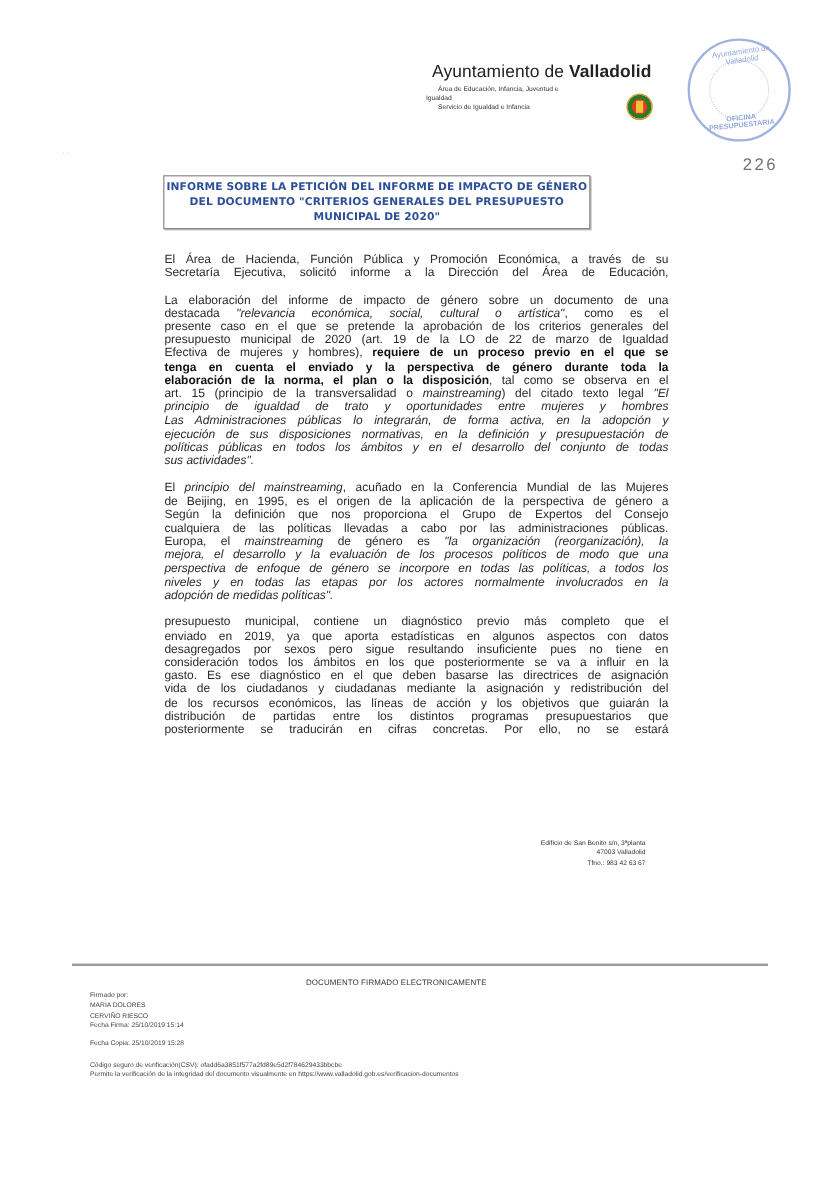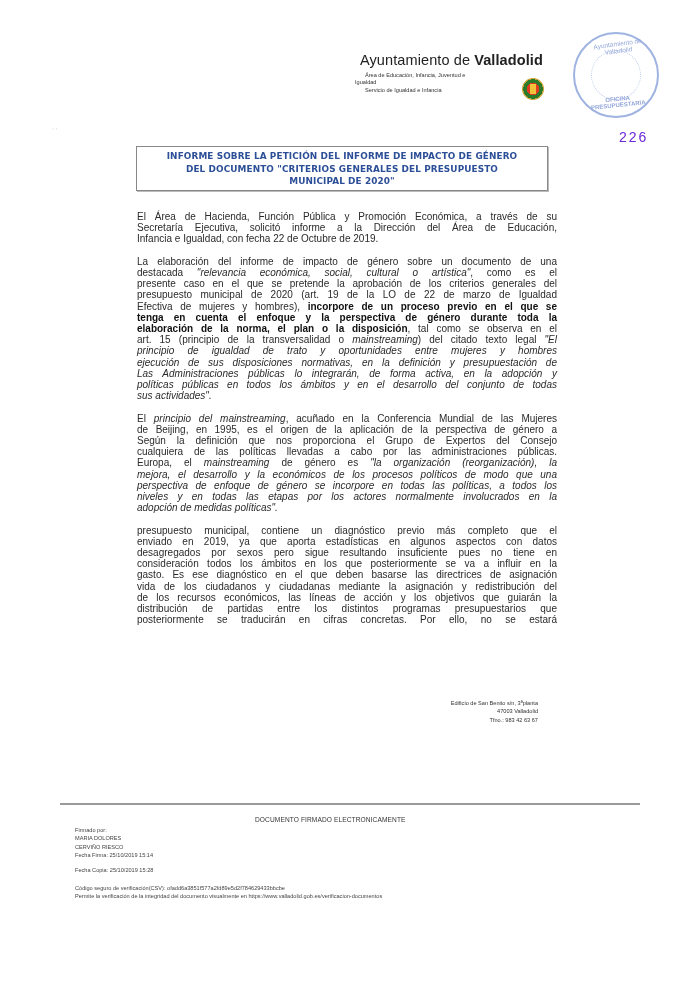--- a/index.html
+++ b/index.html
@@ -19,26 +19,26 @@
 
     .crest { position: absolute; left: 522px; top: 78px; width: 22px; height: 22px; border-radius: 50%;
       background: radial-gradient(circle, #e23b22 0 40%, #2a7a2a 41% 62%, #c9a23a 63% 72%, transparent 73%); }
     .crest::after { content: ""; position: absolute; left: 8px; top: 6px; width: 6px; height: 10px; background: #f2c23a; }
 
     .stamp { position: absolute; left: 573px; top: 32px; width: 86px; height: 86px; border: 2px solid #7f9ad8; border-radius: 50%; opacity: 0.75; }
     .stamp .inner { position: absolute; left: 16px; top: 16px; width: 50px; height: 50px; border-radius: 50%; border: 1px dotted #a8b8e4; }
     .stamp .top-text { position: absolute; left: 8px; top: 6px; width: 70px; text-align: center; font-family: "Liberation Sans", sans-serif; font-size: 6.5px; color: #6f89cf; transform: rotate(-8deg); }
     .stamp .bottom-text { position: absolute; left: 8px; bottom: 8px; width: 70px; text-align: center; font-family: "Liberation Sans", sans-serif; font-size: 6px; font-weight: bold; color: #6f89cf; transform: rotate(-6deg); }
 
-    .page-number { position: absolute; left: 619px; top: 129px; font-family: "Liberation Sans", sans-serif; font-size: 14px; letter-spacing: 2px; color: #6d28d9; }
+    .page-number { position: absolute; left: 619px; top: 129px; font-family: "Liberation Sans", sans-serif; font-size: 14px; letter-spacing: 2px; color: #737373; }
 
     .margin-mark { position: absolute; left: 52px; top: 125px; font-size: 6px; color: #bbb; }
 
     
-    .title-box { position: absolute; left: 136px; top: 146px; width: 412px; height: 45px; border: 1px solid #888; box-shadow: 1px 1px 0 #bbb; padding-top: 3px; }
+    .title-box { position: absolute; left: 136px; top: 146px; width: 356px; height: 45px; border: 1px solid #888; box-shadow: 1px 1px 0 #bbb; padding-top: 3px; }
     .title-box .line { font-family: "DejaVu Sans", sans-serif; font-weight: bold; font-size: 8.9px; color: #2c4f98; text-align: center; line-height: 12.6px; letter-spacing: 0.1px; }
 
     
     .body { position: absolute; left: 137px; top: 211px; width: 420px; font-family: Liberation Sans, sans-serif; font-size: 10px; line-height: 11.2px; color: #2a2a2a; text-align: justify; }
     .body p { margin-bottom: 11.2px; }
     .body .ln { display: block; text-align: justify; text-align-last: justify; white-space: nowrap; }
     .body .ln.last { text-align-last: left; }
     .body i { font-style: italic; }
     .body b { font-weight: bold; color: #111; }
 
@@ -78,46 +78,45 @@
   <div class="title-box">
     <div class="line">INFORME SOBRE LA PETICIÓN DEL INFORME DE IMPACTO DE GÉNERO</div>
     <div class="line">DEL DOCUMENTO "CRITERIOS GENERALES DEL PRESUPUESTO</div>
     <div class="line">MUNICIPAL DE 2020"</div>
   </div>
 
   <div class="body">
     <p>
       <span class="ln">El Área de Hacienda, Función Pública y Promoción Económica, a través de su</span>
       <span class="ln">Secretaría Ejecutiva, solicitó informe a la Dirección del Área de Educación,</span>
-      <span class="ln last">Infancia e Igualdad, con fecha 22 de Octubre de 2019.</span>
     </p>
 
     <p>
       <span class="ln">La elaboración del informe de impacto de género sobre un documento de una</span>
       <span class="ln"><span>destacada </span><i>"relevancia económica, social, cultural o artística"</i><span>, como es el</span></span>
       <span class="ln">presente caso en el que se pretende la aprobación de los criterios generales del</span>
       <span class="ln">presupuesto municipal de 2020 (art. 19 de la LO de 22 de marzo de Igualdad</span>
-      <span class="ln"><span>Efectiva de mujeres y hombres), </span><b>incorpore de un proceso previo en el que se</b></span>
-      <span class="ln"><b>tenga en cuenta el enfoque y la perspectiva de género durante toda la</b></span>
+      <span class="ln"><span>Efectiva de mujeres y hombres), </span><b>requiere de un proceso previo en el que se</b></span>
+      <span class="ln"><b>tenga en cuenta el enviado y la perspectiva de género durante toda la</b></span>
       <span class="ln"><b>elaboración de la norma, el plan o la disposición</b><span>, tal como se observa en el</span></span>
       <span class="ln"><span>art. 15 (principio de la transversalidad o </span><i>mainstreaming</i><span>) del citado texto legal </span><i>"El</i></span>
       <span class="ln"><i>principio de igualdad de trato y oportunidades entre mujeres y hombres</i></span>
+      <span class="ln"><i>Las Administraciones públicas lo integrarán, de forma activa, en la adopción y</i></span>
       <span class="ln"><i>ejecución de sus disposiciones normativas, en la definición y presupuestación de</i></span>
-      <span class="ln"><i>Las Administraciones públicas lo integrarán, de forma activa, en la adopción y</i></span>
       <span class="ln"><i>políticas públicas en todos los ámbitos y en el desarrollo del conjunto de todas</i></span>
       <span class="ln last"><i>sus actividades".</i></span>
     </p>
 
     <p>
       <span class="ln"><span>El </span><i>principio del mainstreaming</i><span>, acuñado en la Conferencia Mundial de las Mujeres</span></span>
       <span class="ln">de Beijing, en 1995, es el origen de la aplicación de la perspectiva de género a</span>
       <span class="ln">Según la definición que nos proporciona el Grupo de Expertos del Consejo</span>
       <span class="ln">cualquiera de las políticas llevadas a cabo por las administraciones públicas.</span>
       <span class="ln"><span>Europa, el </span><i>mainstreaming</i><span> de género es </span><i>"la organización (reorganización), la</i></span>
-      <span class="ln"><i>mejora, el desarrollo y la económicos de los procesos políticos de modo que una</i></span>
+      <span class="ln"><i>mejora, el desarrollo y la evaluación de los procesos políticos de modo que una</i></span>
       <span class="ln"><i>perspectiva de enfoque de género se incorpore en todas las políticas, a todos los</i></span>
       <span class="ln"><i>niveles y en todas las etapas por los actores normalmente involucrados en la</i></span>
       <span class="ln last"><i>adopción de medidas políticas".</i></span>
     </p>
 
     <p>
       <span class="ln">presupuesto municipal, contiene un diagnóstico previo más completo que  el</span>
       <span class="ln">enviado en 2019, ya que aporta estadísticas en algunos aspectos con datos</span>
       <span class="ln">desagregados por sexos pero sigue resultando insuficiente pues no tiene en</span>
       <span class="ln">consideración todos los ámbitos en los que posteriormente se va a influir en la</span>

